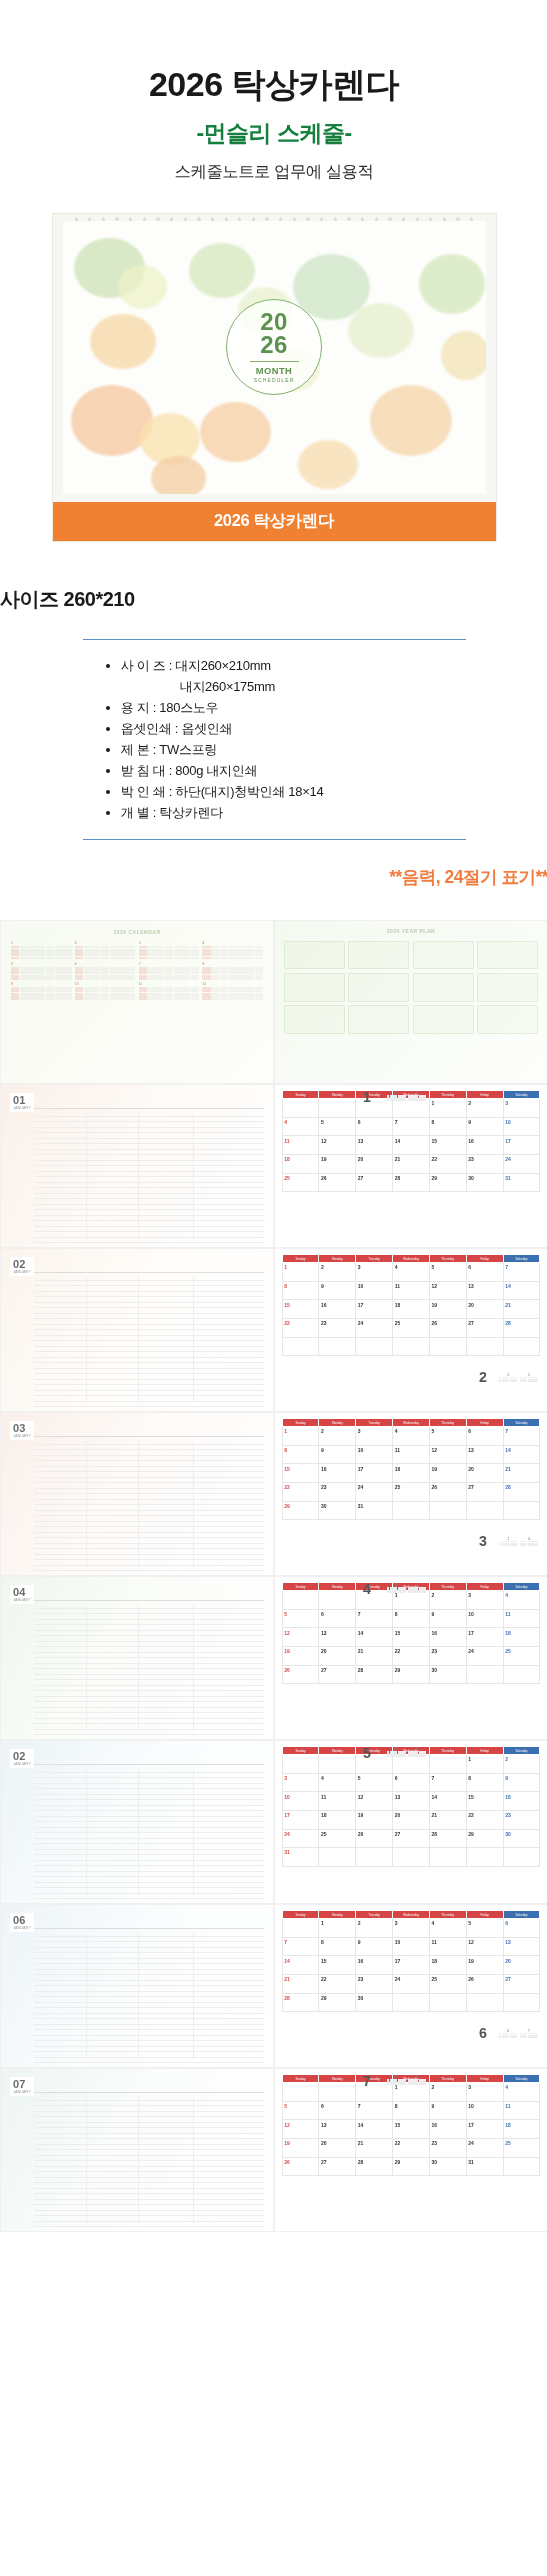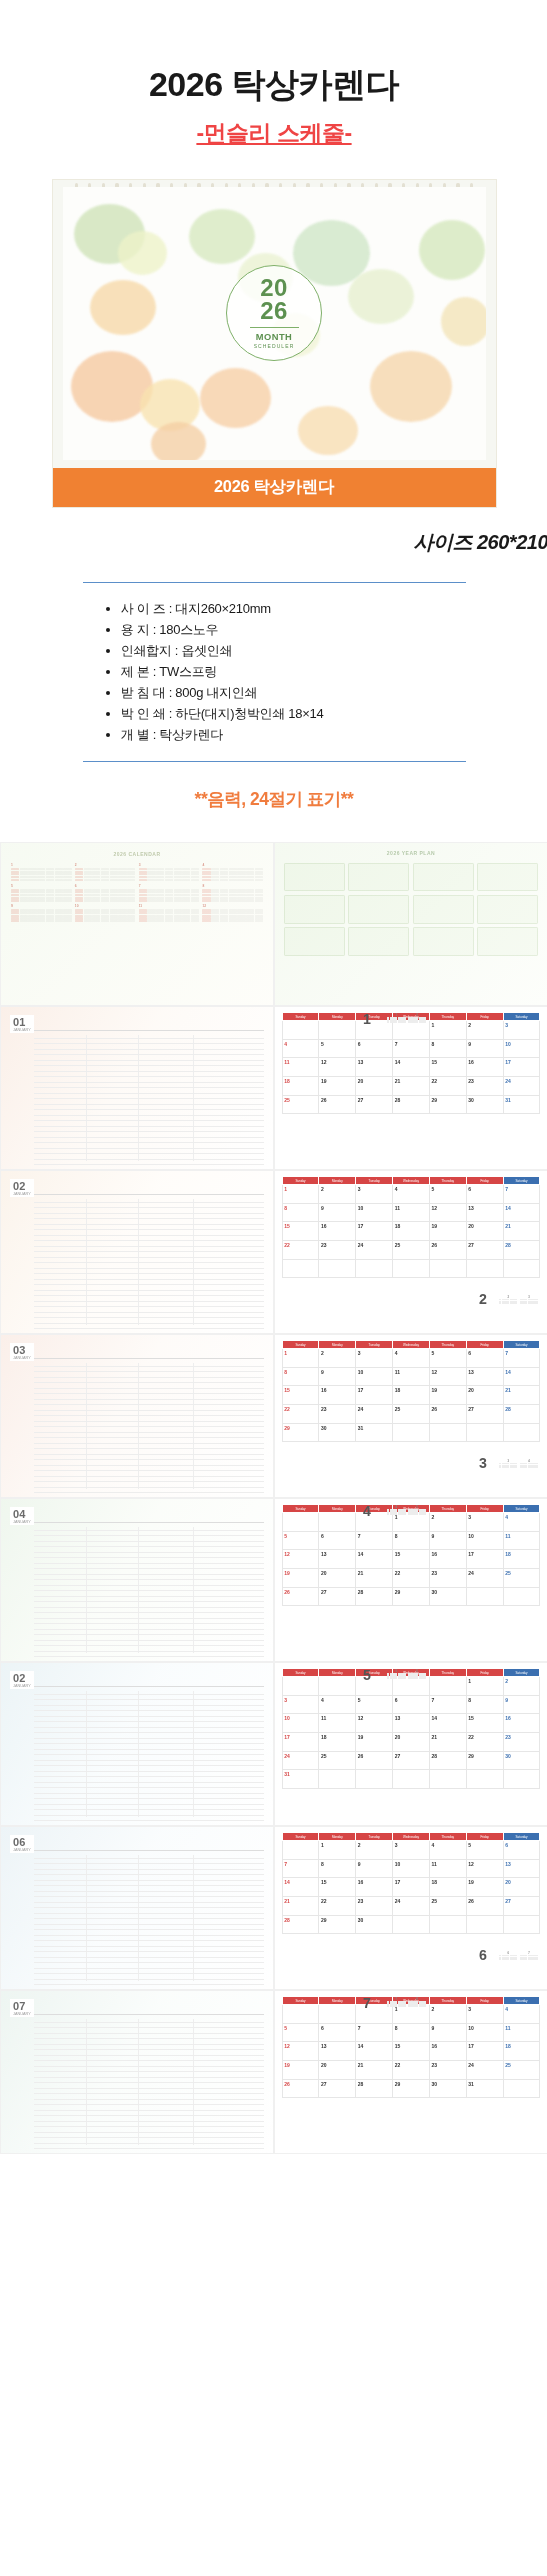--- a/index.html
+++ b/index.html
@@ -27,23 +27,22 @@
     font-size: 34px;
     font-weight: bold;
     color: #1a1a1a;
     letter-spacing: -0.5px;
     line-height: 1.1;
   }
   .title-sub {
     margin-top: 14.2px;
     font-size: 23px;
     font-weight: bold;
-    color: #ef4444;
+    color: #15803d;
     letter-spacing: -0.5px;
-    text-decoration: underline;
   }
   .title-desc {
     margin-top: 12px;
     font-size: 16.4px;
     color: #2c2c2c;
     letter-spacing: -0.5px;
   }
 
   
   .hero-wrap {
@@ -118,27 +117,26 @@
     font-size: 24px; font-weight: bold; line-height: .96; letter-spacing: 0.5px;
   }
   .badge .sep {
     width: 49px; height: 1.1px; background: #7fb069; margin: 5px 0 3.8px;
   }
   .badge .b1 { font-size: 9.3px; font-weight: bold; letter-spacing: 0.5px; }
   .badge .b2 { font-size: 5px; letter-spacing: 1.1px; margin-top: 1.6px; }
 
   
   .size-line {
-    text-align: right;
-    margin-top: 21px;
+    text-align: left;
+    margin-top: 44px;
     font-size: 20px;
     font-weight: bold;
     color: #1a1a1a;
     letter-spacing: -0.5px;
-    font-style: italic;
   }
 
   
   .spec {
     width: 383px;
     margin: 26px auto 0;
     border-top: 1.6px solid #5b8fc9;
     border-bottom: 1.6px solid #5b8fc9;
     padding: 15.3px 0 15.3px 24px;
   }
@@ -149,21 +147,21 @@
     line-height: 1.62;
     letter-spacing: -0.3px;
   }
   .spec li .cont {
     display: block;
     margin-left: 59px;
   }
 
   
   .note {
-    text-align: center;
+    text-align: right;
     margin-top: 25px;
     font-size: 17.5px;
     font-weight: bold;
     color: #f07c3e;
     letter-spacing: -0.5px;
   }
 
   
   .previews {
     margin: 31px 0 0;
@@ -256,20 +254,21 @@
   .tint { position:absolute; inset:0; opacity:.5; }
 </style>
 </head>
 <body>
 
 <div class="page">
 
   <div class="header">
     <div class="title-main">2026 탁상카렌다</div>
     <div class="title-sub">-먼슬리 스케줄-</div>
+    <div class="title-desc">스케줄노트로 업무에 실용적</div>
   </div>
 
   <div class="hero-wrap">
     <div class="hero">
       <div class="hero-spiral">
         <i></i>
           <i></i>
           <i></i>
           <i></i>
           <i></i>
@@ -331,27 +330,28 @@
     </div>
   </div>
 
   <div class="size-line">사이즈 260*210</div>
 
   <div class="spec">
     <ul>
       <li>
         <span>사 이 즈 :</span>
         <span>대지260×210mm</span>
+        <span class="cont">내지260×175mm</span>
       </li>
       <li>
         <span>용      지 :</span>
         <span>180스노우</span>
       </li>
       <li>
-        <span>인쇄합지 :</span>
+        <span>옵셋인쇄 :</span>
         <span>옵셋인쇄</span>
       </li>
       <li>
         <span>제      본 :</span>
         <span>TW스프링</span>
       </li>
       <li>
         <span>받 침 대 :</span>
         <span>800g 내지인쇄</span>
       </li>

